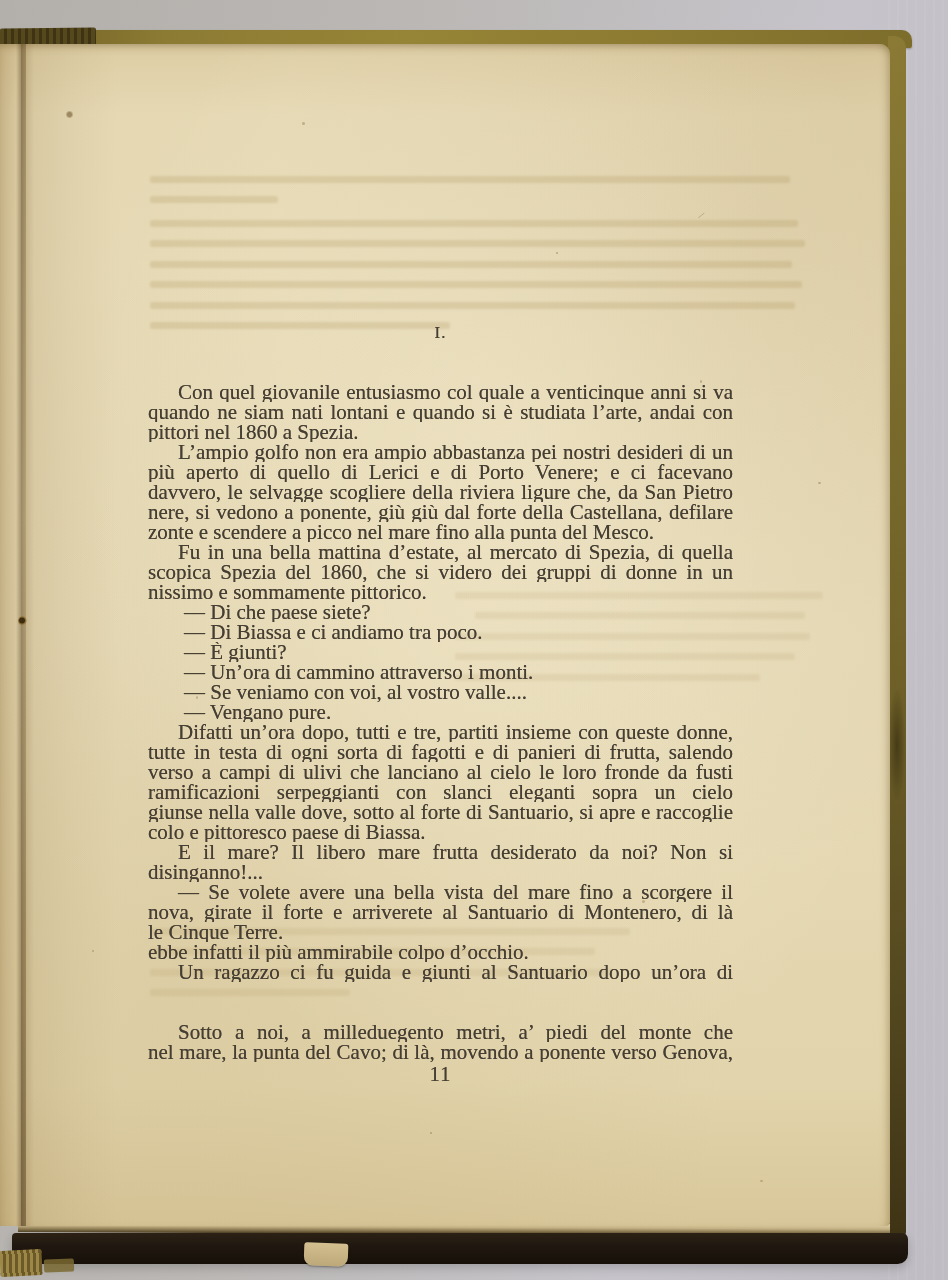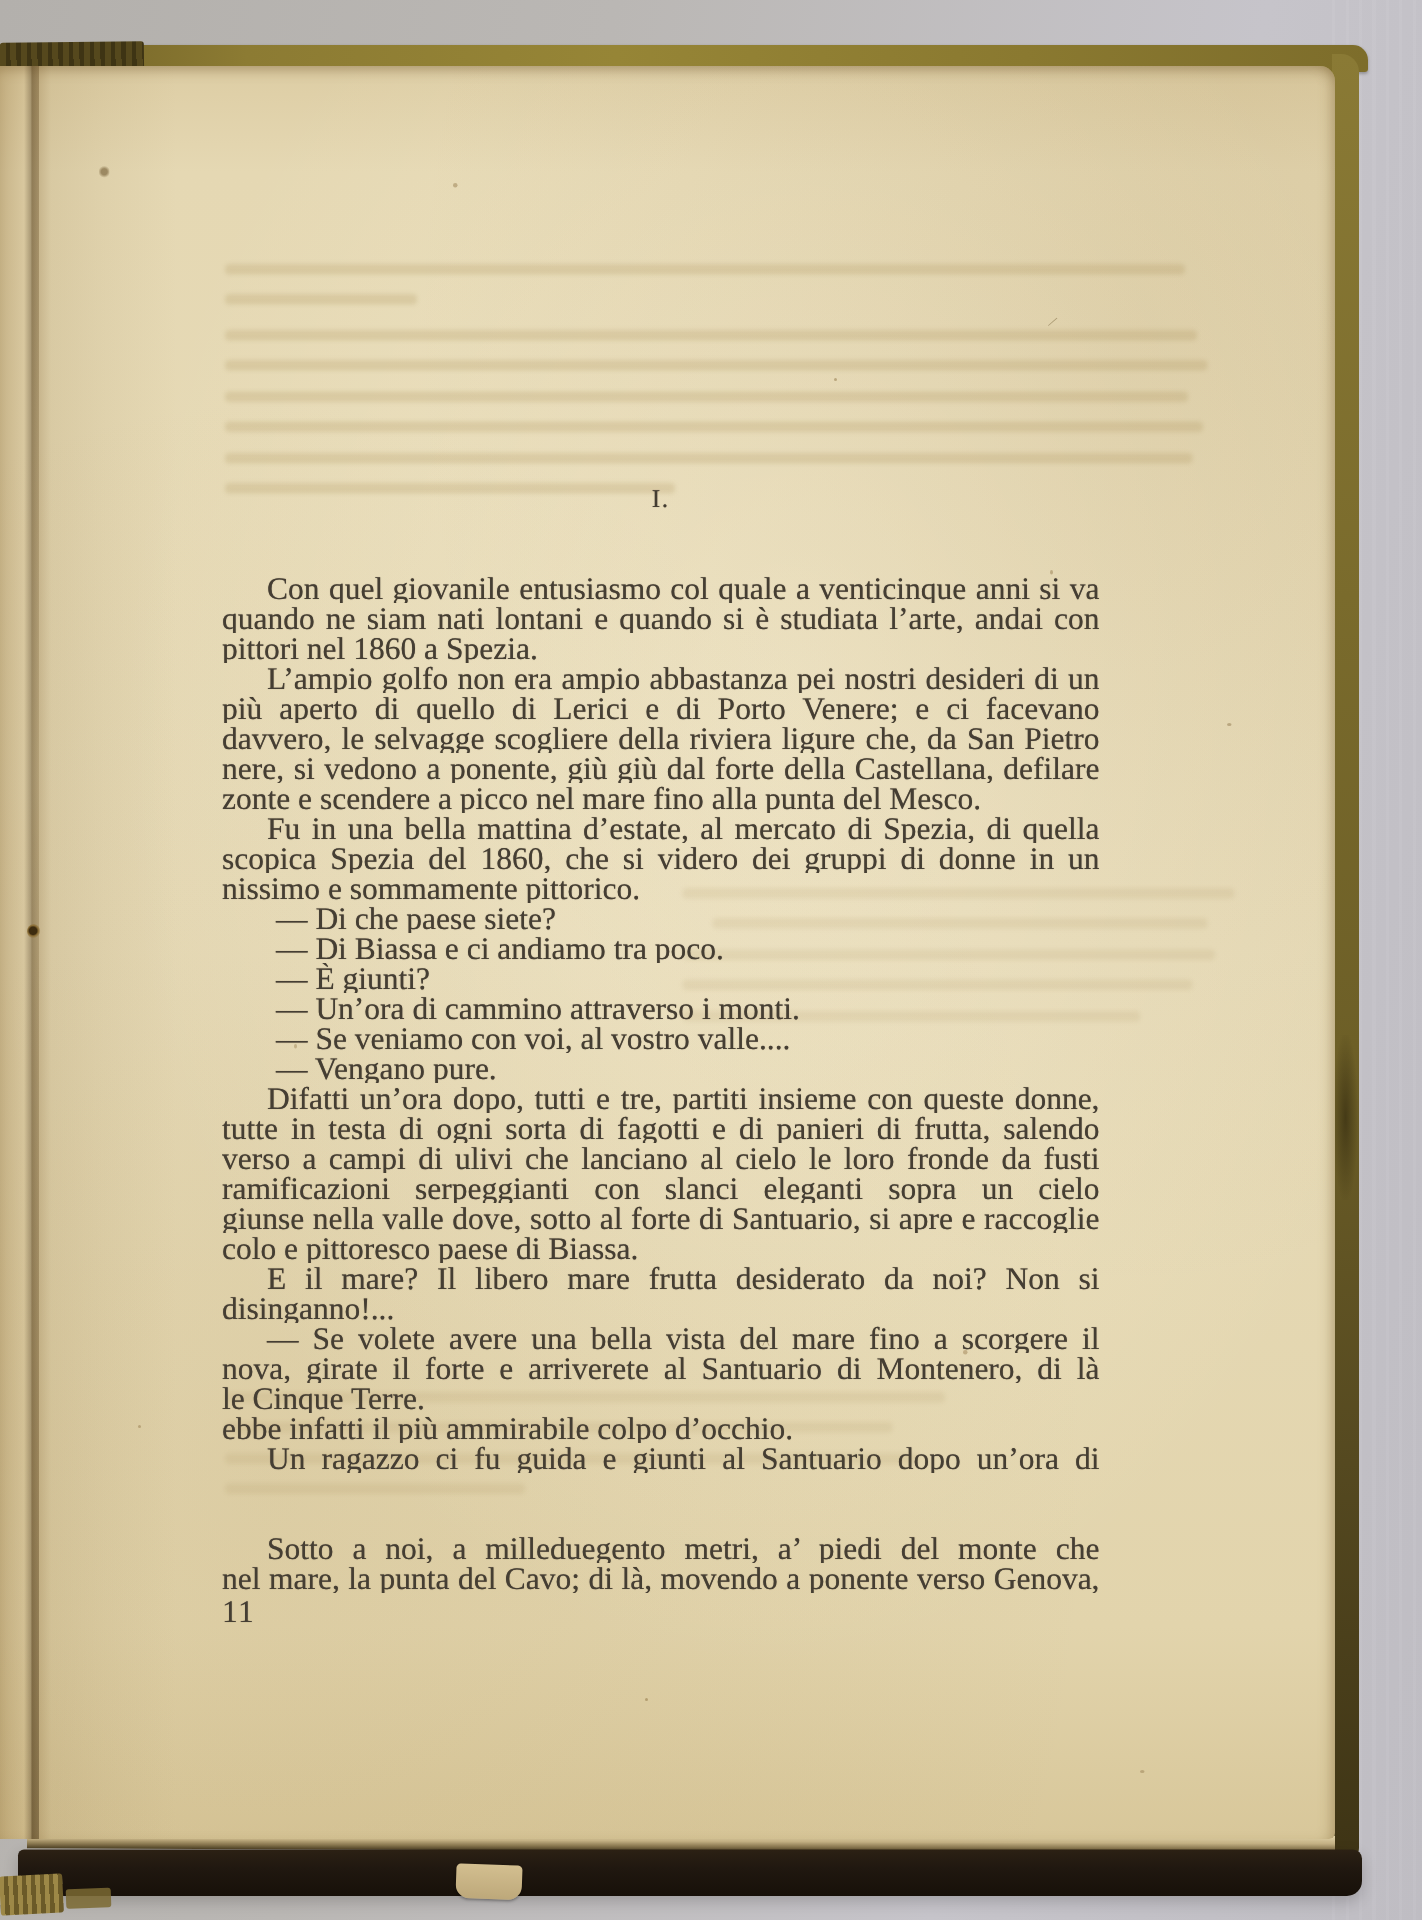--- a/index.html
+++ b/index.html
@@ -118,21 +118,21 @@
   .para{margin:0;}
   .para.gap-before{margin-top:40px;}
   .line{
     text-align:justify;text-align-last:justify;
     height:20px;overflow:hidden;
   }
   .line.last{text-align-last:left;}
   .line.first{text-indent:30px;}
   .para.dialogue .line{text-indent:36px;}
   .pagenum{
-    margin-top:2px;text-align:left;height:20px;
+    margin-top:2px;text-align:center;height:20px;
     letter-spacing:1px;
   }
 </style>
 </head>
 <body>
 
 <div class="bg-streaks"></div>
 
 <div class="cover-top"></div>
 <div class="cover-top-left"></div>

